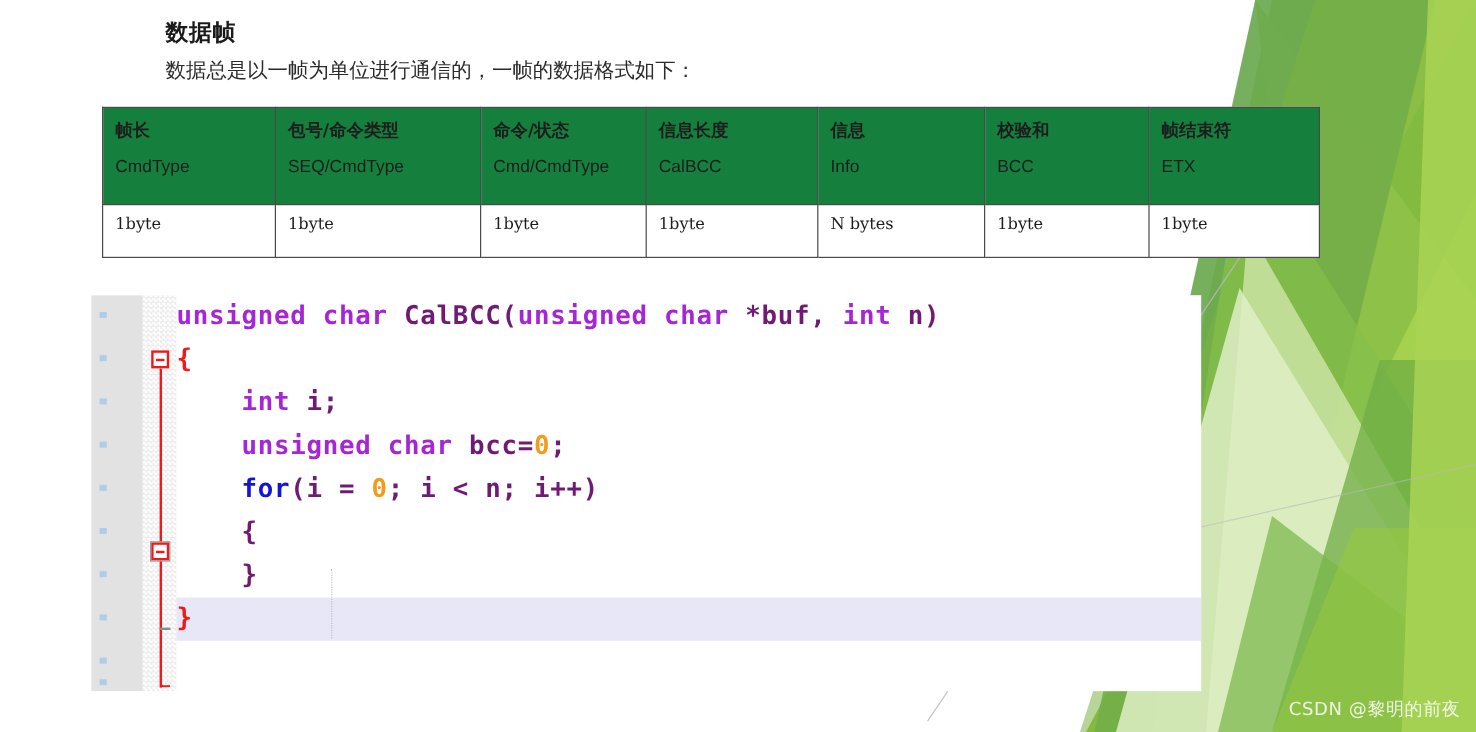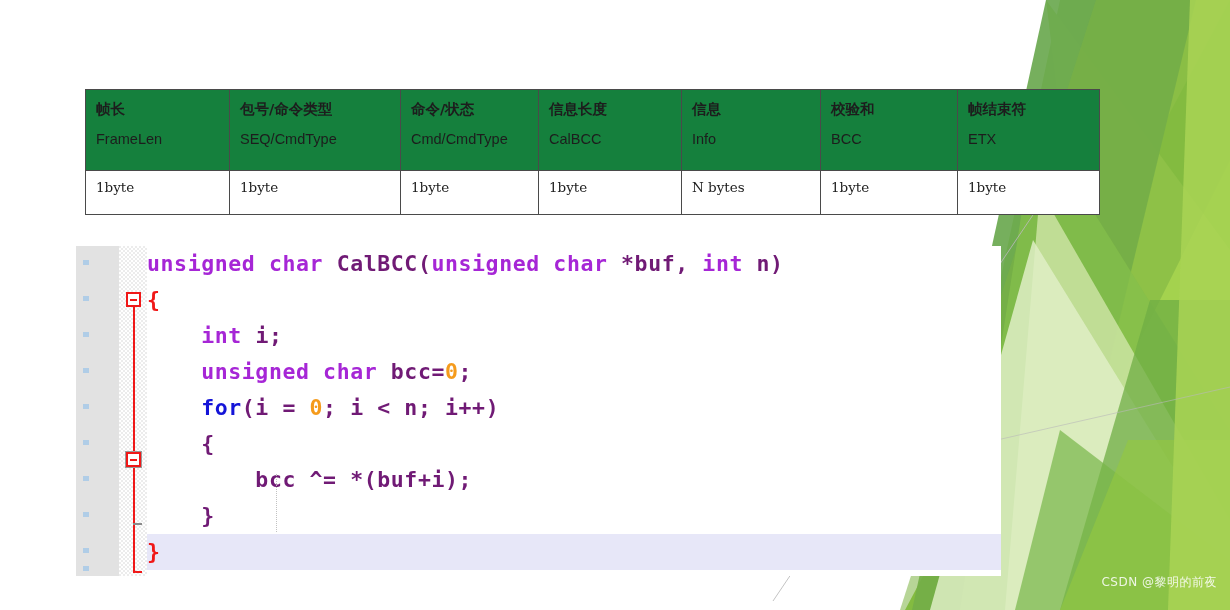--- a/index.html
+++ b/index.html
@@ -206,23 +206,23 @@
     position: absolute;
     width: 1px;
     border-left: 1px dotted #c2c2c2;
     z-index: 1;
   }
 
   
   .watermark {
     position: absolute;
     right: 13px;
-    bottom: 19px;
+    bottom: 9px;
     font-family: "DejaVu Sans", "Liberation Sans", sans-serif;
-    font-size: 12px;
+    font-size: 15px;
     color: rgba(255,255,255,.85);
     white-space: nowrap;
     letter-spacing: .5px;
   }
 </style>
 </head>
 <body>
 
 <div id="slide">
 
@@ -238,27 +238,31 @@
       <polygon points="1033,240 1230,560 1230,610 930,610" fill="#dfeec5" opacity="0.85"></polygon>
       <polygon points="1150,300 1230,300 1230,610 1060,610" fill="#6fae44" opacity="0.75"></polygon>
       <polygon points="1060,430 1230,560 1230,610 1015,610" fill="#78b648" opacity="0.7"></polygon>
       <polygon points="1128,440 1230,440 1230,610 1060,610" fill="#95c83f" opacity="0.6"></polygon>
       <polygon points="1190,0 1230,0 1230,610 1168,610" fill="#a9d455" opacity="0.85"></polygon>
       <line x1="1041" y1="203" x2="773" y2="601" stroke="#b9b9b9" stroke-width="1" opacity="0.85"></line>
       <line x1="1230" y1="387" x2="997" y2="440" stroke="#b9b9b9" stroke-width="1" opacity="0.6"></line>
     </svg>
   </div>
 
+  <div class="head-wrap">
+    <div class="slide-title">数据帧</div>
+    <div class="slide-subtitle">数据总是以一帧为单位进行通信的，一帧的数据格式如下：</div>
+  </div>
 
   <table class="frame-table">
     <tbody>
       <tr id="row-headers">
           <td class="hdr-cell" style="width: 133px;">
             <div class="hdr-cn">帧长</div>
-            <div class="hdr-en">FrameLen</div>
+            <div class="hdr-en">CmdType</div>
           </td>
           <td class="hdr-cell" style="width: 160px;">
             <div class="hdr-cn">包号/命令类型</div>
             <div class="hdr-en">SEQ/CmdType</div>
           </td>
           <td class="hdr-cell" style="width: 127px;">
             <div class="hdr-cn">命令/状态</div>
             <div class="hdr-en">Cmd/CmdType</div>
           </td>
           <td class="hdr-cell" style="width: 132px;">
@@ -314,21 +318,20 @@
 
     <div class="indent-guide" style="left:200px; top:228px; height:58px;"></div>
 
     <div class="code-area" id="code-area">
         <div class="cline"><span class="kw-type">unsigned char </span><span class="plain">CalBCC</span><span class="plain">(</span><span class="kw-type">unsigned char </span><span class="plain">*buf</span><span class="plain">, </span><span class="kw-type">int </span><span class="plain">n</span><span class="plain">)</span></div>
         <div class="cline"><span class="brace">{</span></div>
         <div class="cline"><span class="plain">    </span><span class="kw-type">int </span><span class="plain">i;</span></div>
         <div class="cline"><span class="plain">    </span><span class="kw-type">unsigned char </span><span class="plain">bcc=</span><span class="num">0</span><span class="plain">;</span></div>
         <div class="cline"><span class="plain">    </span><span class="kw-ctrl">for</span><span class="plain">(i = </span><span class="num">0</span><span class="plain">; i &lt; n; i++)</span></div>
         <div class="cline"><span class="plain">    </span><span class="plain">{</span></div>
-        <div class="cline"><span class="plain">        bcc ^= *(buf+i);</span></div>
         <div class="cline"><span class="plain">    </span><span class="plain">}</span></div>
         <div class="cline current"><span class="brace">}</span></div>
       </div>
   </div>
 
   <div class="watermark">CSDN @黎明的前夜</div>
 
 </div>
 
 </body></html>

